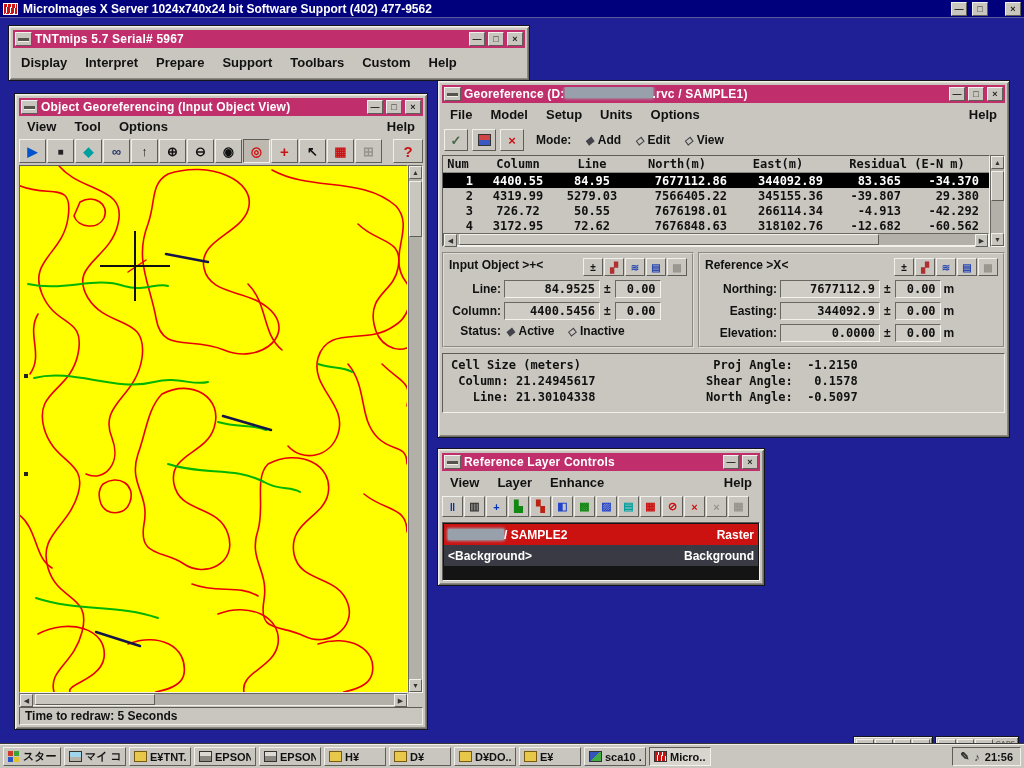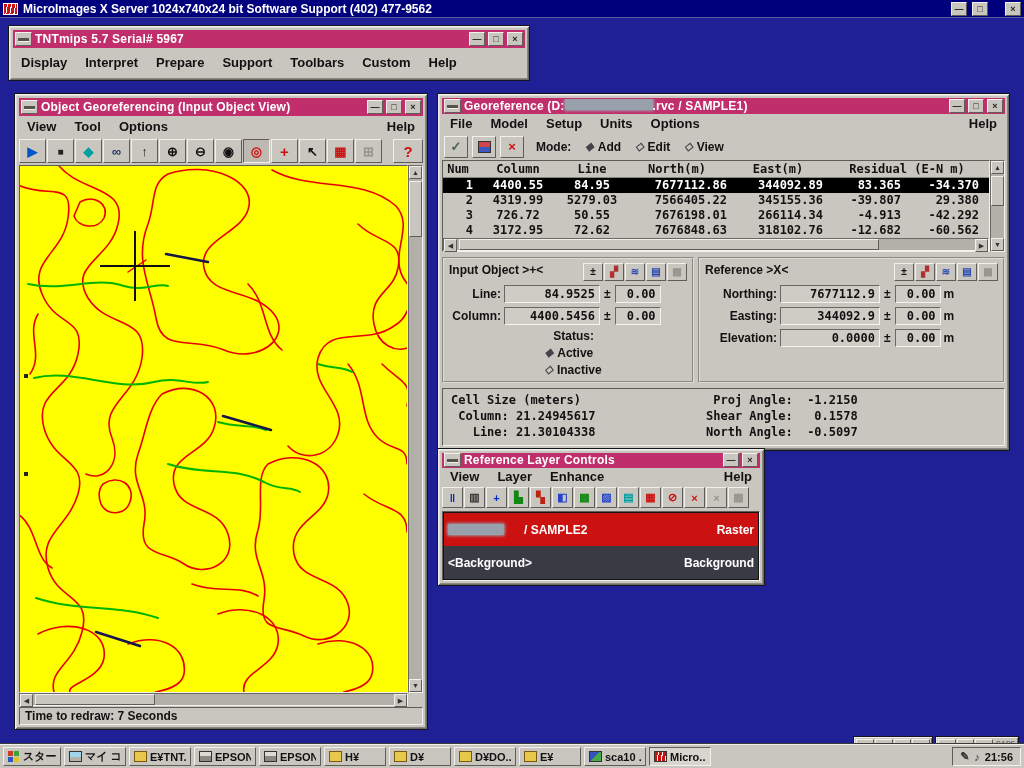--- a/index.html
+++ b/index.html
@@ -63,21 +63,21 @@
   #obj-tools .tbtn:nth-child(10){color:#cc1111;font-size:15px;}
   #obj-tools .tbtn:nth-child(11){color:#111;}
   #obj-tools .tbtn:nth-child(12){color:#cc1111;}
   #obj-tools .tbtn:nth-child(13){color:#97948d;}
   #helpbtn{margin-left:auto;color:#cc1111;font-size:15px;width:30px;}
   #maprow{display:flex;}
   #mapframe{border:1px solid;border-color:#5f5d57 #f2f0ea #f2f0ea #5f5d57;width:389px;height:528px;overflow:hidden;background:var(--map_bg,#ffff00);}
   #obj-status{height:18px;margin-top:1px;border:1px solid;border-color:#5f5d57 #f2f0ea #f2f0ea #5f5d57;display:flex;align-items:center;padding:0 5px;font-weight:bold;font-size:12px;}
 
   
-  #geo-win{left:437px;top:93px;width:573px;height:358px;display:flex;flex-direction:column;}
+  #geo-win{left:437px;top:80px;width:573px;height:358px;display:flex;flex-direction:column;}
   #mode-row{display:flex;align-items:center;gap:4px;height:26px;margin-top:2px;padding:0 2px;}
   #mode-row .tbtn{width:24px;height:22px;}
   .chk{color:#4a6a4a;}
   .redx{color:#cc1111;}
   .stamp{width:13px;height:12px;border:1px solid #333;background:linear-gradient(180deg,#d04545 0 50%,#3b57c4 50% 100%);}
   .radio{display:flex;align-items:center;gap:4px;font-weight:bold;font-size:12px;margin-left:10px;}
   .dia{font-size:11px;color:#44424a;}
   .mode-label{font-weight:bold;font-size:12px;margin-left:8px;}
 
   #tblwrap{display:flex;margin-top:2px;}
@@ -130,21 +130,21 @@
   #layer-tools .tbtn:nth-child(6){color:#2244cc;}
   #layer-tools .tbtn:nth-child(7){color:#118811;}
   #layer-tools .tbtn:nth-child(8){color:#2244cc;}
   #layer-tools .tbtn:nth-child(9){color:#00a0a0;}
   #layer-tools .tbtn:nth-child(10){color:#cc1111;}
   #layer-tools .tbtn:nth-child(11){color:#cc1111;}
   #layer-tools .tbtn:nth-child(12){color:#cc1111;}
   #layer-tools .tbtn:nth-child(13){color:#97948d;}
   #layer-tools .tbtn:nth-child(14){color:#97948d;}
   #layer-list{flex:1;margin-top:2px;background:#141414;border:1px solid;border-color:#5f5d57 #f2f0ea #f2f0ea #5f5d57;padding:1px;}
-  .lrow{display:flex;align-items:center;height:33px;color:#fff;font-weight:bold;font-size:12px;padding:0 4px;gap:20px;}
+  .lrow{display:flex;align-items:center;height:21px;color:#fff;font-weight:bold;font-size:12px;padding:0 4px;gap:0;}
   .lrow .ltype{margin-left:auto;}
   .lrow.r1{background:var(--list_selected_red,#cc1111);}
   .lrow.r2{background:#3a3a44;}
 
   .redact{display:inline-block;height:11px;background:#97a0ab;box-shadow:0 0 3px 1px #97a0ab;border-radius:1px;}
 
   
   .imebox{position:absolute;top:736px;height:24px;background:#c9c6bf;border:1px solid #14141c;
           box-shadow:inset 1px 1px 0 #f2f0ea,inset -1px -1px 0 #6e6c66;display:flex;align-items:center;gap:1px;padding:1px 2px;}
   #ime1{left:853px;width:80px;}
@@ -303,21 +303,21 @@
       </div>
     </div>
     <div class="hsb" style="width:389px;">
       <span class="sarw">◀</span>
       <div class="strack">
           <div class="sthumbh"></div>
         </div>
       <span class="sarw">▶</span>
     </div>
     <div id="obj-status">
-      <span>Time to redraw: 7 Seconds</span>
+      <span>Time to redraw: 5 Seconds</span>
     </div>
   </div>
 
   <div class="win" id="geo-win">
     <div class="tbar">
       <span class="wicon"></span>
       <span class="ttl"><span>Georeference (D:</span><span class="redact" style="width:88px;"></span><span>.rvc / SAMPLE1)</span></span>
       <span class="wbtn">—</span>
       <span class="wbtn">□</span>
       <span class="wbtn">×</span>
@@ -430,21 +430,21 @@
           <span class="fld val">84.9525</span>
           <span class="pm">±</span>
           <span class="fld err">0.00</span>
         </div>
         <div class="frow">
           <span class="flabel">Column:</span>
           <span class="fld val">4400.5456</span>
           <span class="pm">±</span>
           <span class="fld err">0.00</span>
         </div>
-        <div class="frow" style="margin-bottom:0;flex-direction:column;">
+        <div class="frow" style="margin-bottom:0;">
           <span class="flabel">Status:</span>
           <span class="radio" style="margin-left:2px;">
               <i class="dia">◆</i>
               <span>Active</span>
             </span>
           <span class="radio">
               <i class="dia">◇</i>
               <span>Inactive</span>
             </span>
         </div>

